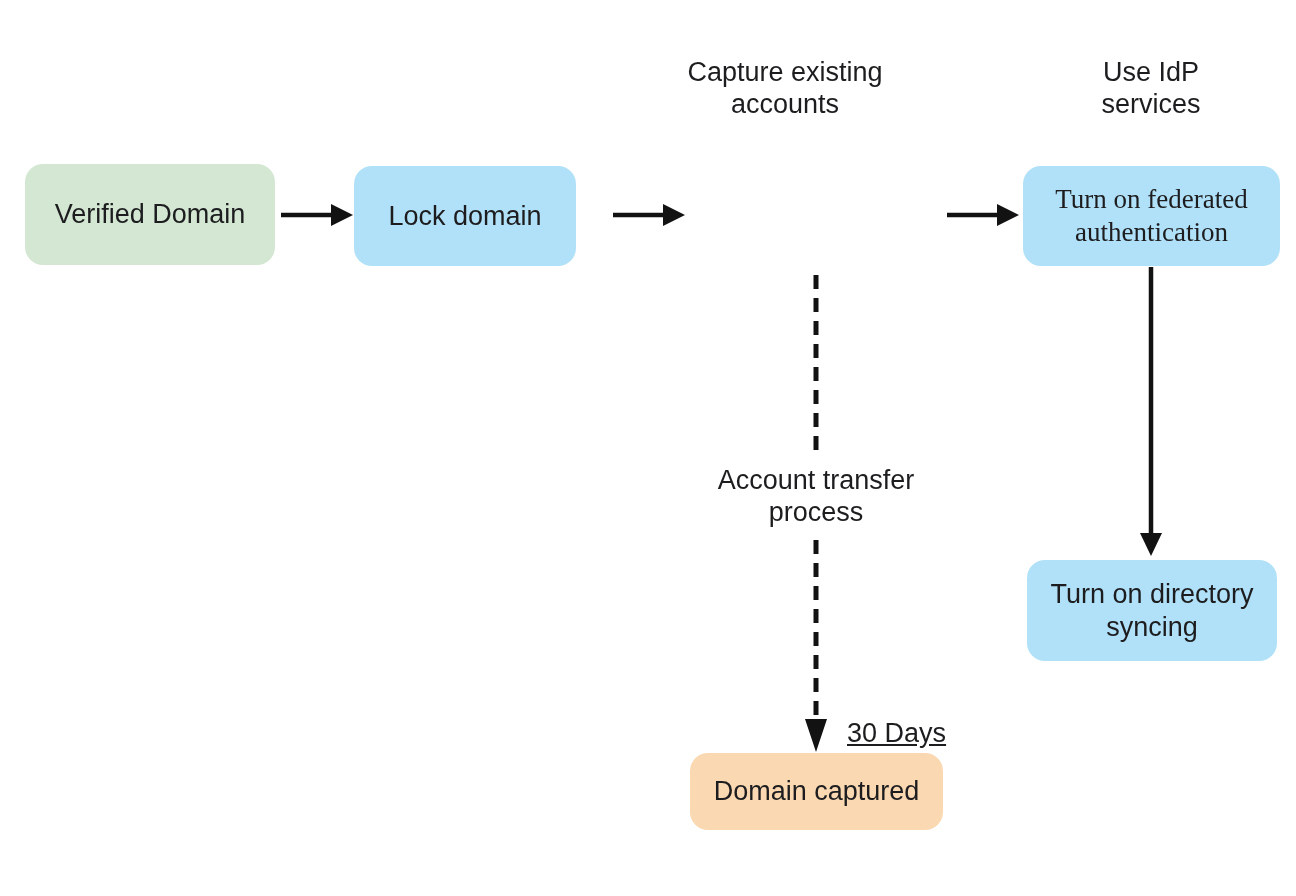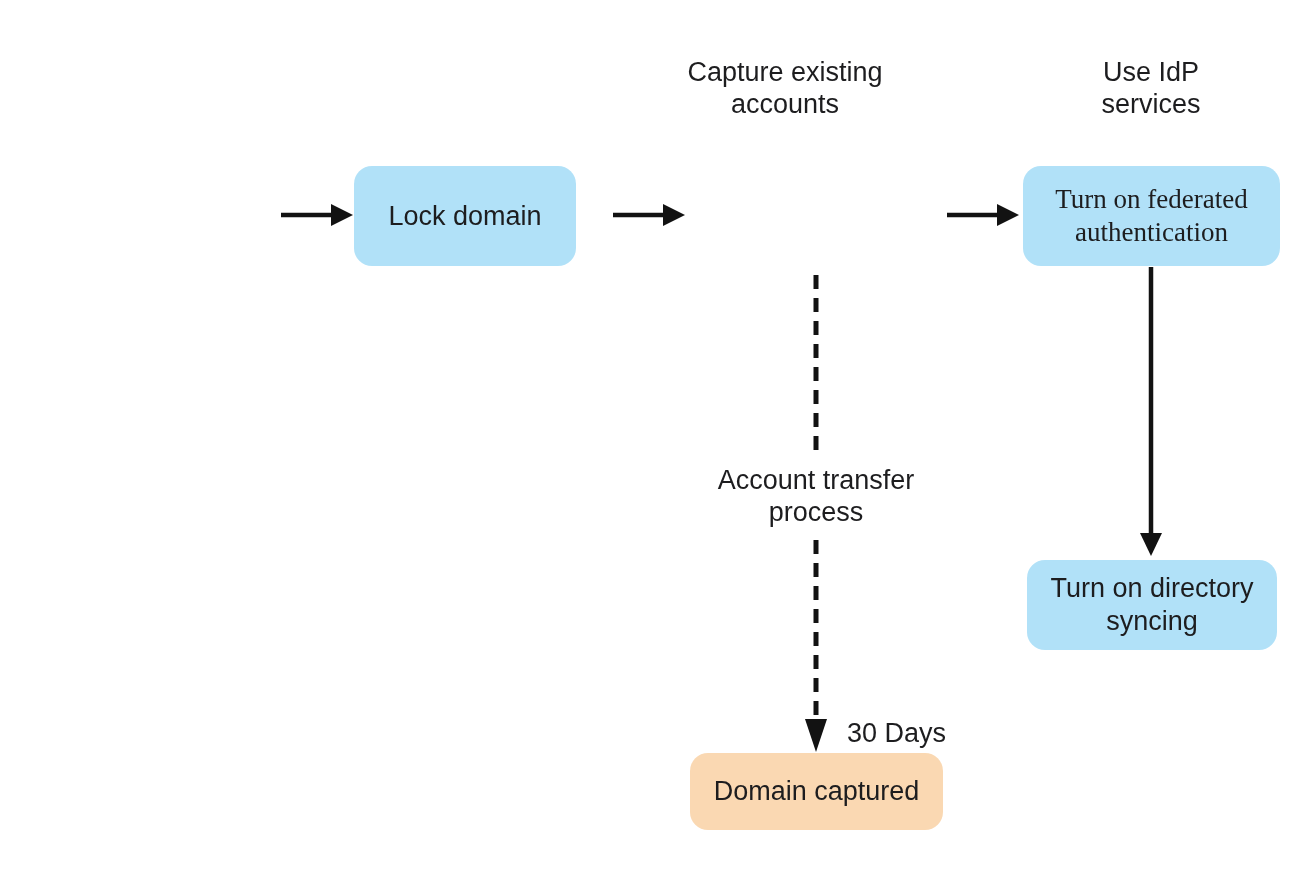--- a/index.html
+++ b/index.html
@@ -86,27 +86,28 @@
 
   <div class="annotation" style="left:635px; top:56px; width:300px;">Capture existing
 accounts</div>
 
   <div class="annotation" style="left:1001px; top:56px; width:300px;">Use IdP
 services</div>
 
   <div class="annotation" style="left:666px; top:464px; width:300px;">Account transfer
 process</div>
 
-  <div class="annotation left-align" style="left:847px; top:717px; width:140px;">30 Days</div>
+  <div class="annotation left-align" style="left:847px; top:717px; width:140px;text-decoration:underline;">30 Days</div>
 
+  <div class="node green" style="left:25px; top:164px; width:250px; height:101px;">Verified Domain</div>
 
   <div class="node blue" style="left:354px; top:166px; width:222px; height:100px;">Lock domain</div>
 
 
   <div class="node blue" style="left:1023px; top:166px; width:257px; height:100px;font-family:Liberation Serif, serif;">Turn on federated
 authentication</div>
 
-  <div class="node blue" style="left:1027px; top:560px; width:250px; height:90px;">Turn on directory
+  <div class="node blue" style="left:1027px; top:560px; width:250px; height:101px;">Turn on directory
 syncing</div>
 
   <div class="node orange" style="left:690px; top:753px; width:253px; height:77px;">Domain captured</div>
 
 </div>
 
 </body></html>

